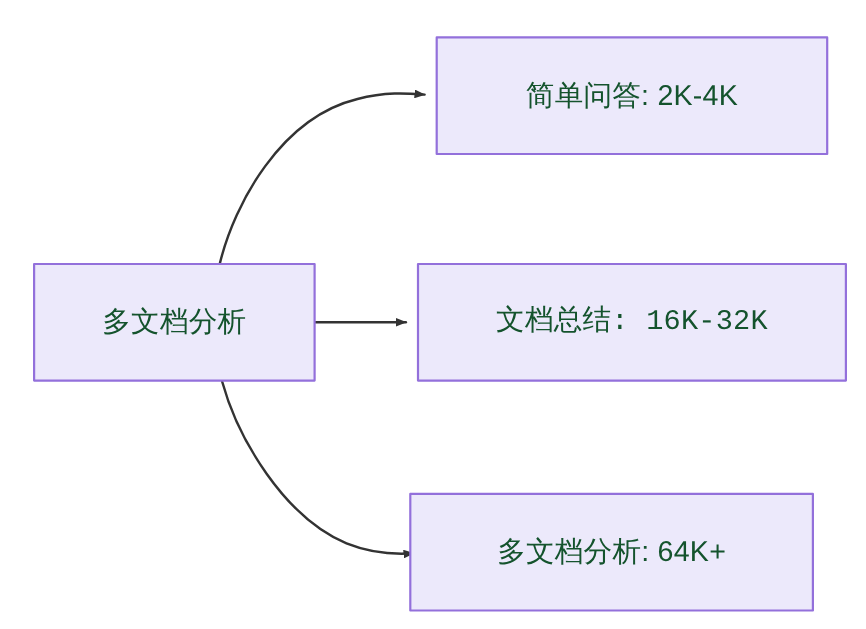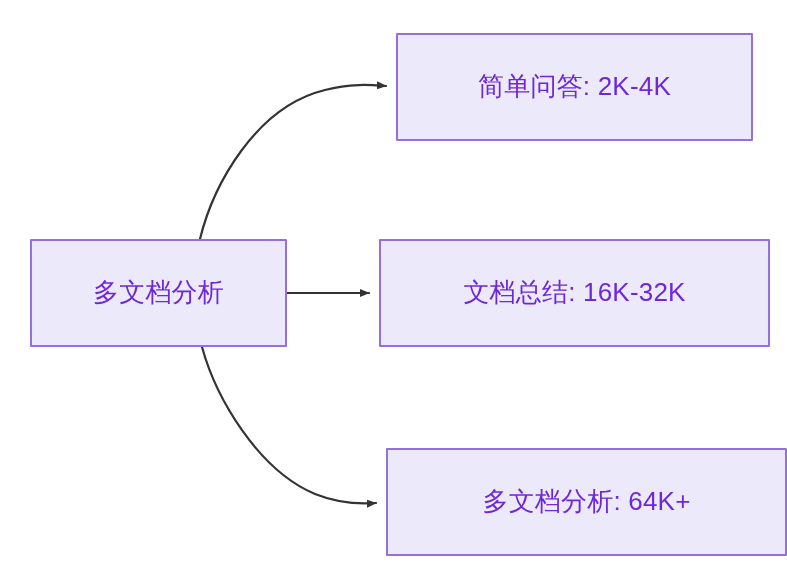--- a/index.html
+++ b/index.html
@@ -33,21 +33,21 @@
     box-sizing: border-box;
     background: #ece9fb;
     border: 2px solid #9370db;
     border-radius: 1px;
     display: flex;
     align-items: center;
     justify-content: center;
     text-align: center;
   }
   .node-label {
-    color: #6d28d9;
+    color: #14532d;
     font-size: 26px;
     line-height: 1.2;
     letter-spacing: 0.2px;
     white-space: nowrap;
     text-align: center;
   }
   #node-root {
     left: 30px;
     top: 239px;
     width: 257px;
@@ -57,25 +57,26 @@
     left: 396px;
     top: 33px;
     width: 357px;
     height: 108px;
   }
   #node-doc-summary {
     left: 379px;
     top: 239px;
     width: 391px;
     height: 108px;
+    font-family: Liberation Mono, monospace;
   }
   #node-multi-doc {
-    left: 386px;
+    left: 372px;
     top: 448px;
-    width: 401px;
+    width: 368px;
     height: 108px;
   }
 </style>
 </head>
 <body>
 
 <div id="diagram-root">
 
   <svg class="edge-layer" width="787" height="572" viewBox="0 0 787 572" xmlns="http://www.w3.org/2000/svg">
     <defs>

